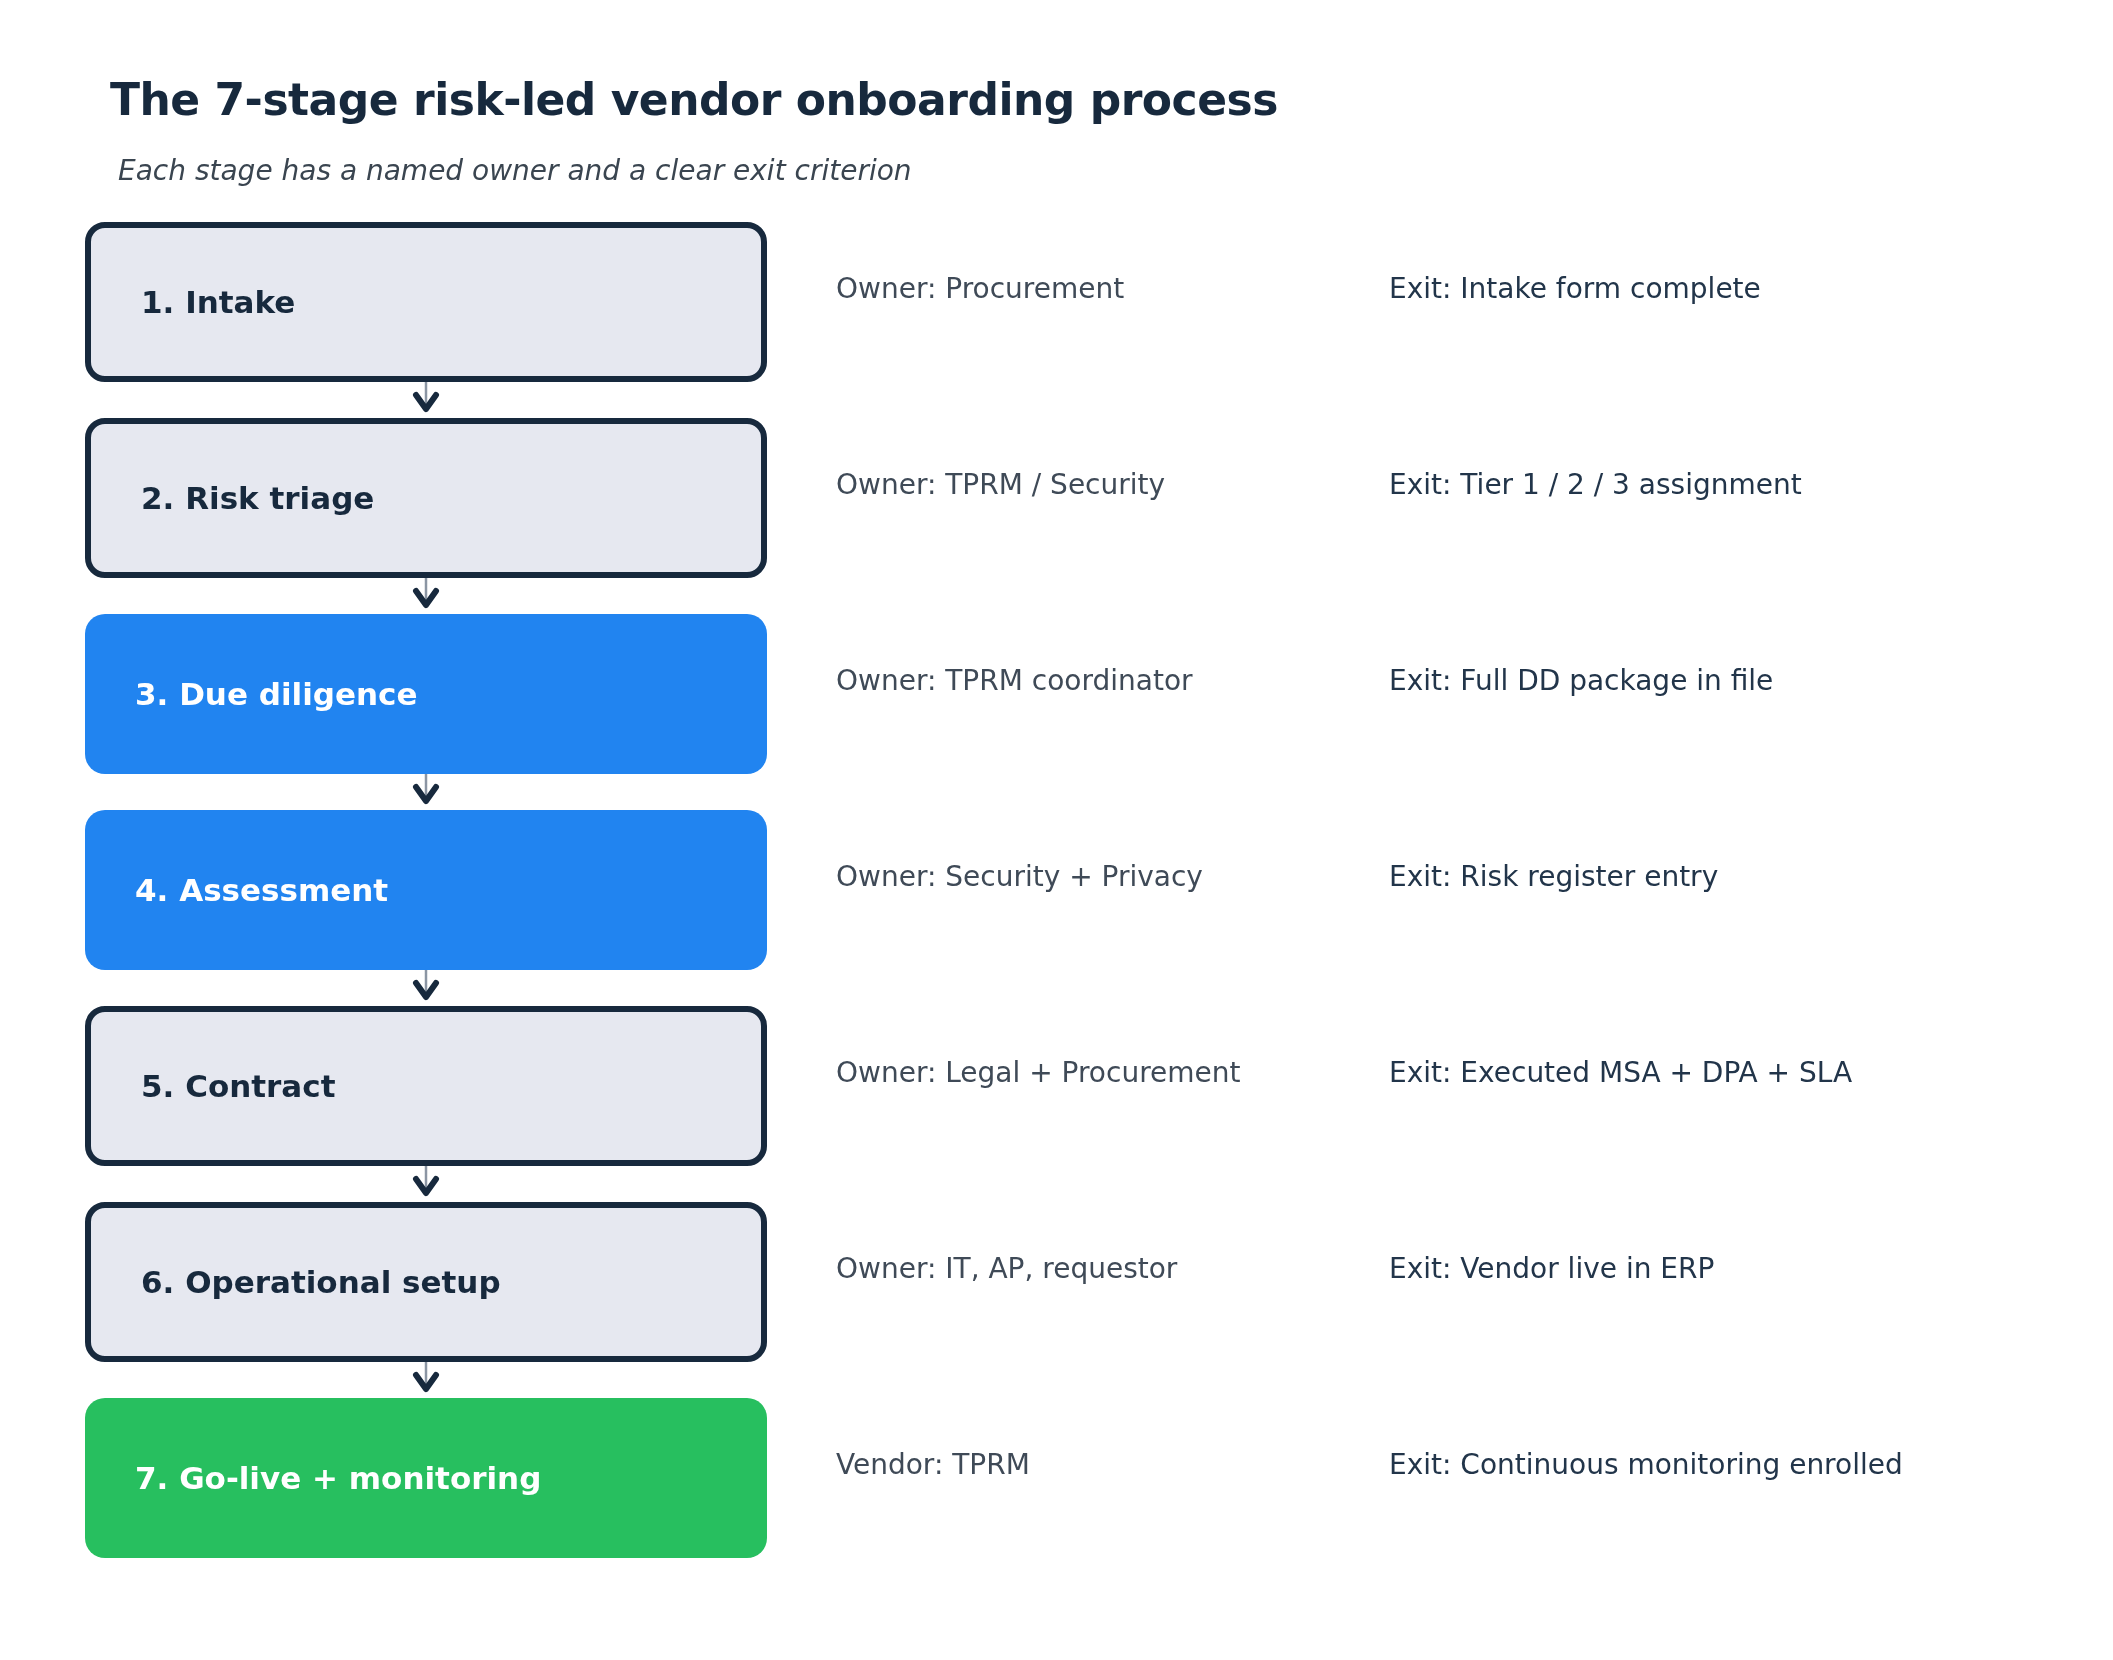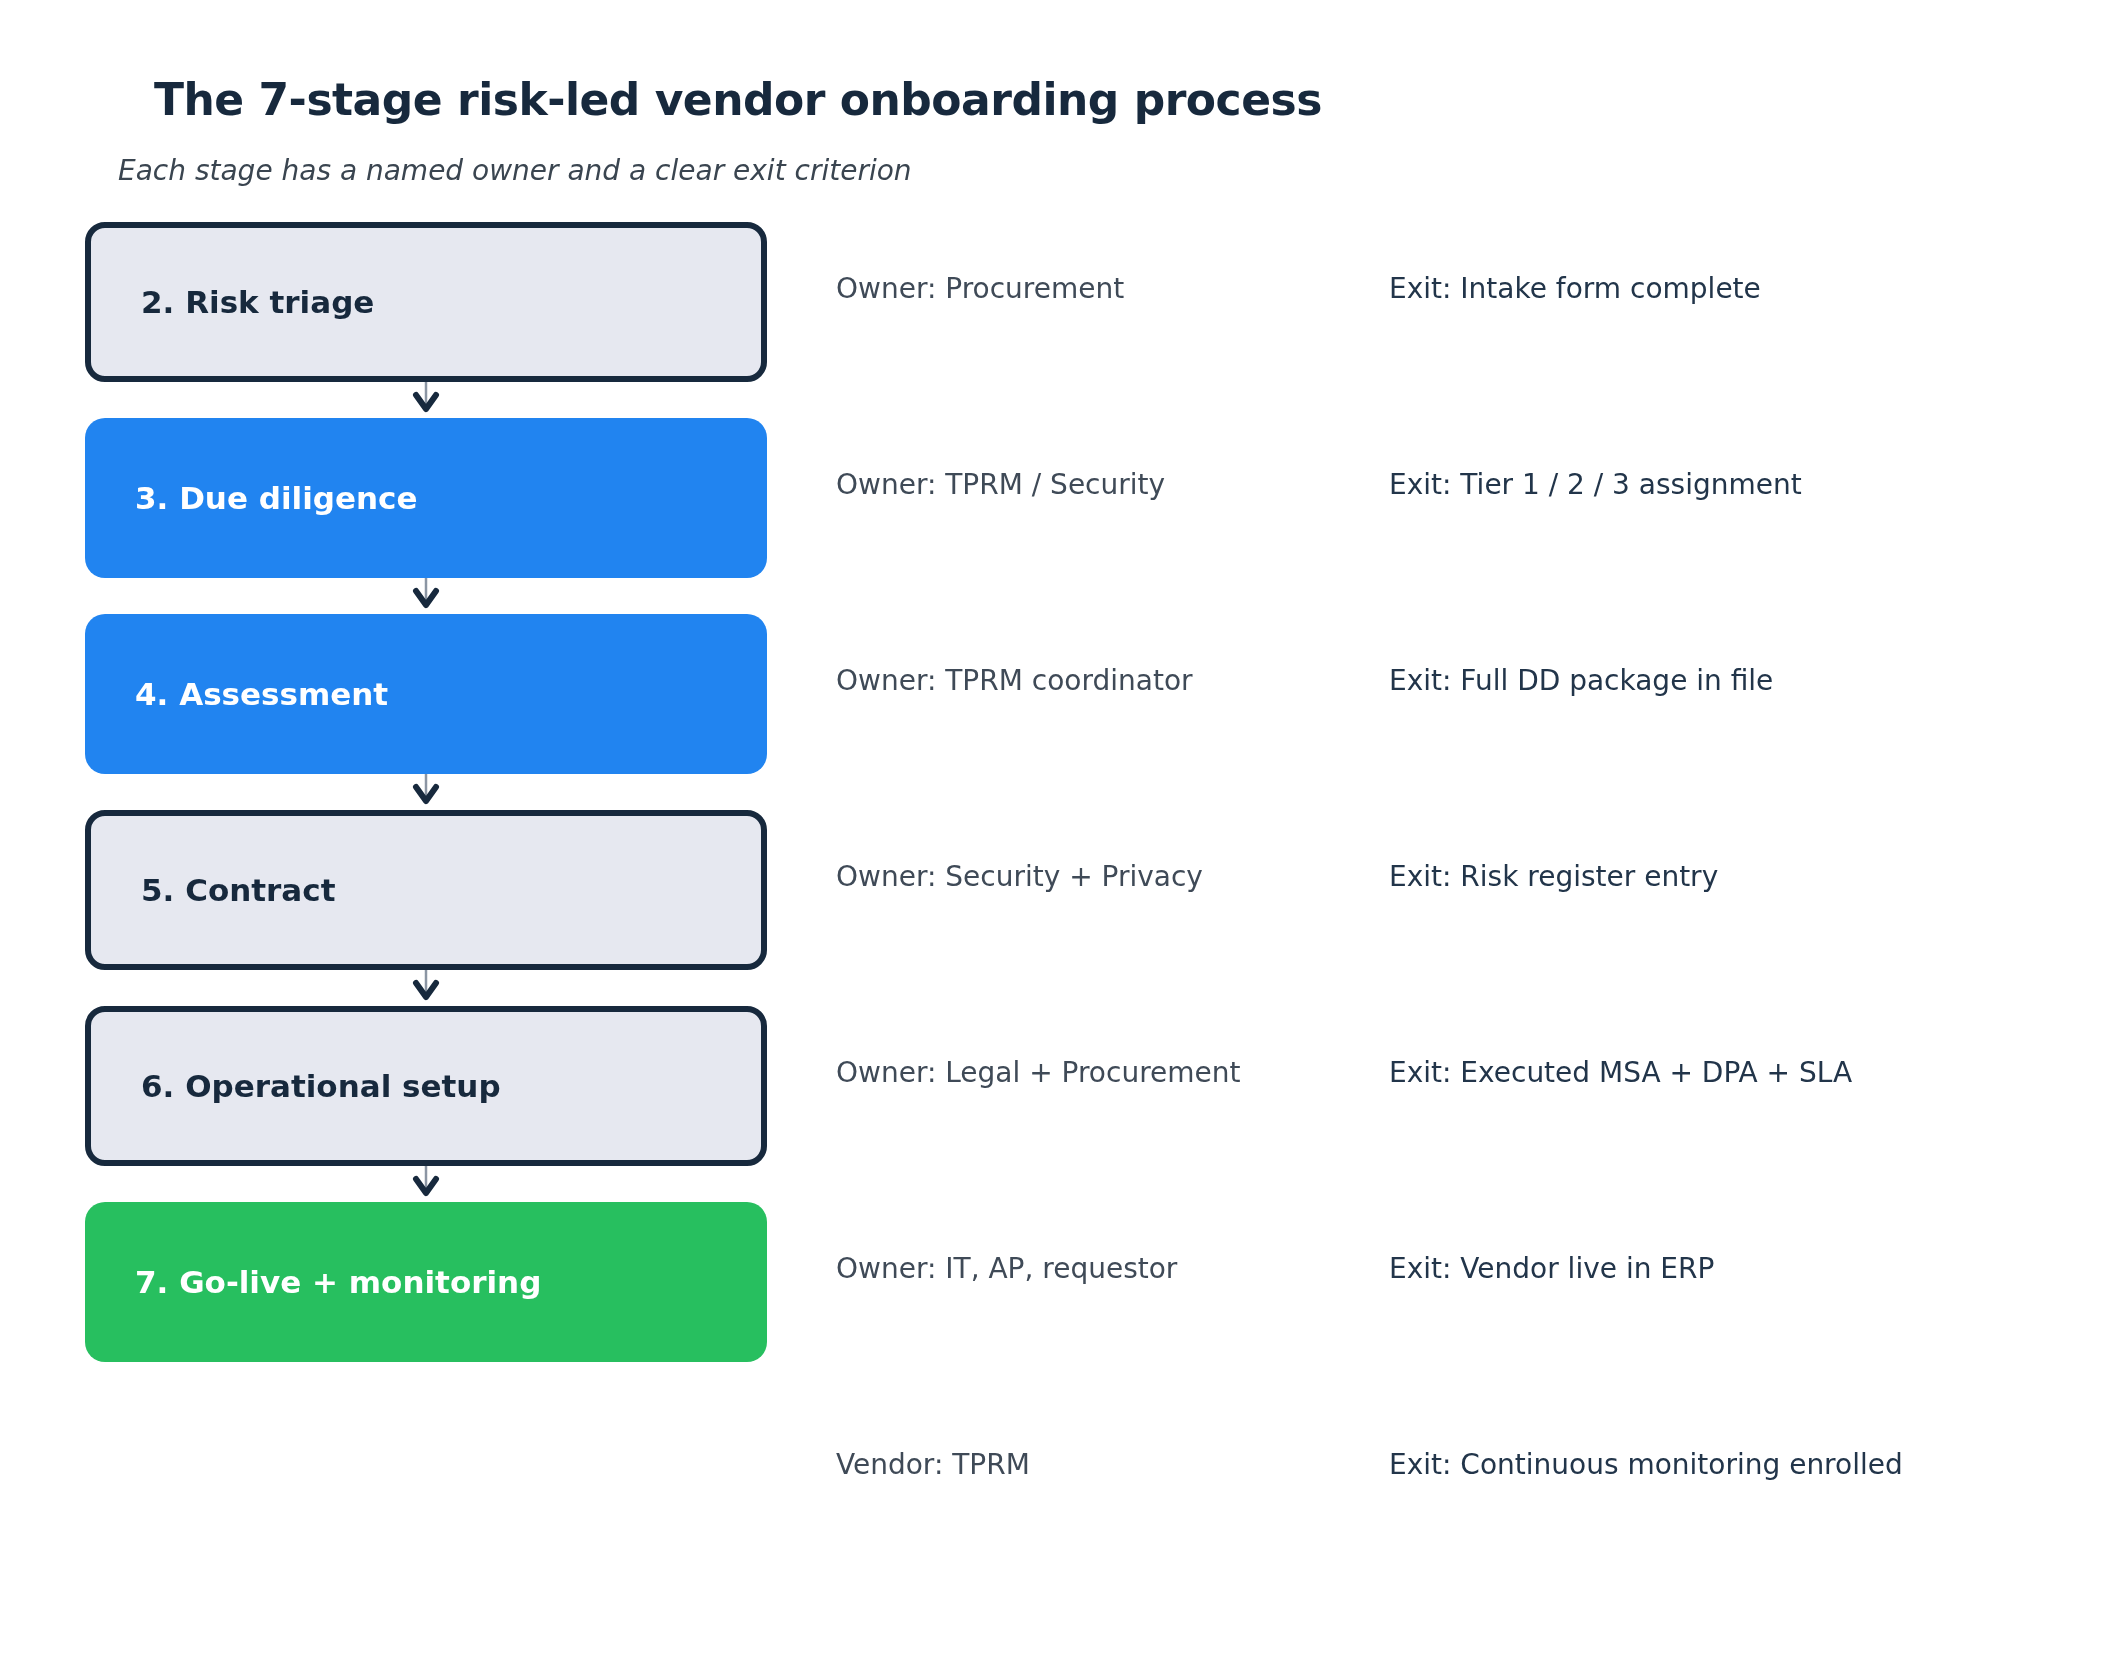--- a/index.html
+++ b/index.html
@@ -2,21 +2,21 @@
 <html style="--navy: #17293d; --box_fill: #e6e8f0; --blue: #2184f0; --green: #27bf5f; --subtitle: #3a4550; --owner_text: #3f4a57; --exit_text: #22354a; --arrow_line: #8b95a3;"><head>
 <meta charset="utf-8">
 <style>
   html,body { margin:0; padding:0; background:#ffffff; }
   .canvas {
     position:relative; width:2113px; height:1660px; background:#ffffff;
     font-family:"DejaVu Sans","Liberation Sans",sans-serif; overflow:hidden;
   }
   .title {
     position:absolute; left:110px; top:74px;
-    font-size:44px; font-weight:bold; color:var(--navy,#17293d); letter-spacing:-0.5px;margin-left:44px;
+    font-size:44px; font-weight:bold; color:var(--navy,#17293d); letter-spacing:-0.5px;
   }
   .subtitle {
     position:absolute; left:110px; top:154px;
     font-size:28px; font-style:italic; color:var(--subtitle,#3a4550);margin-left:8px;
   }
   .stages { position:absolute; left:85px; top:222px; width:682px; }
   .stage-row { position:relative; height:160px; margin-bottom:36px; }
   .stage-row:last-child { margin-bottom:0; }
   .stage-box {
     box-sizing:border-box; height:160px; border-radius:20px;
@@ -43,20 +43,29 @@
 </head>
 <body>
 
 <div class="canvas">
 
   <div class="title">The 7-stage risk-led vendor onboarding process</div>
   <div class="subtitle">Each stage has a named owner and a clear exit criterion</div>
 
   <div class="stages">
 
+    <div class="stage-row">
+      <div class="stage-box v-neutral">
+        <span class="stage-label">1. Intake</span>
+      </div>
+      <svg class="arrow" viewBox="0 0 40 36">
+        <line x1="20" y1="0" x2="20" y2="26" stroke="#8b95a3" stroke-width="2.5"></line>
+        <polyline points="10,13 20,27 30,13" fill="none" stroke="#17293d" stroke-width="6" stroke-linecap="round" stroke-linejoin="round"></polyline>
+      </svg>
+    </div>
 
     <div class="stage-row">
       <div class="stage-box v-neutral">
         <span class="stage-label">2. Risk triage</span>
       </div>
       <svg class="arrow" viewBox="0 0 40 36">
         <line x1="20" y1="0" x2="20" y2="26" stroke="#8b95a3" stroke-width="2.5"></line>
         <polyline points="10,13 20,27 30,13" fill="none" stroke="#17293d" stroke-width="6" stroke-linecap="round" stroke-linejoin="round"></polyline>
       </svg>
     </div>

